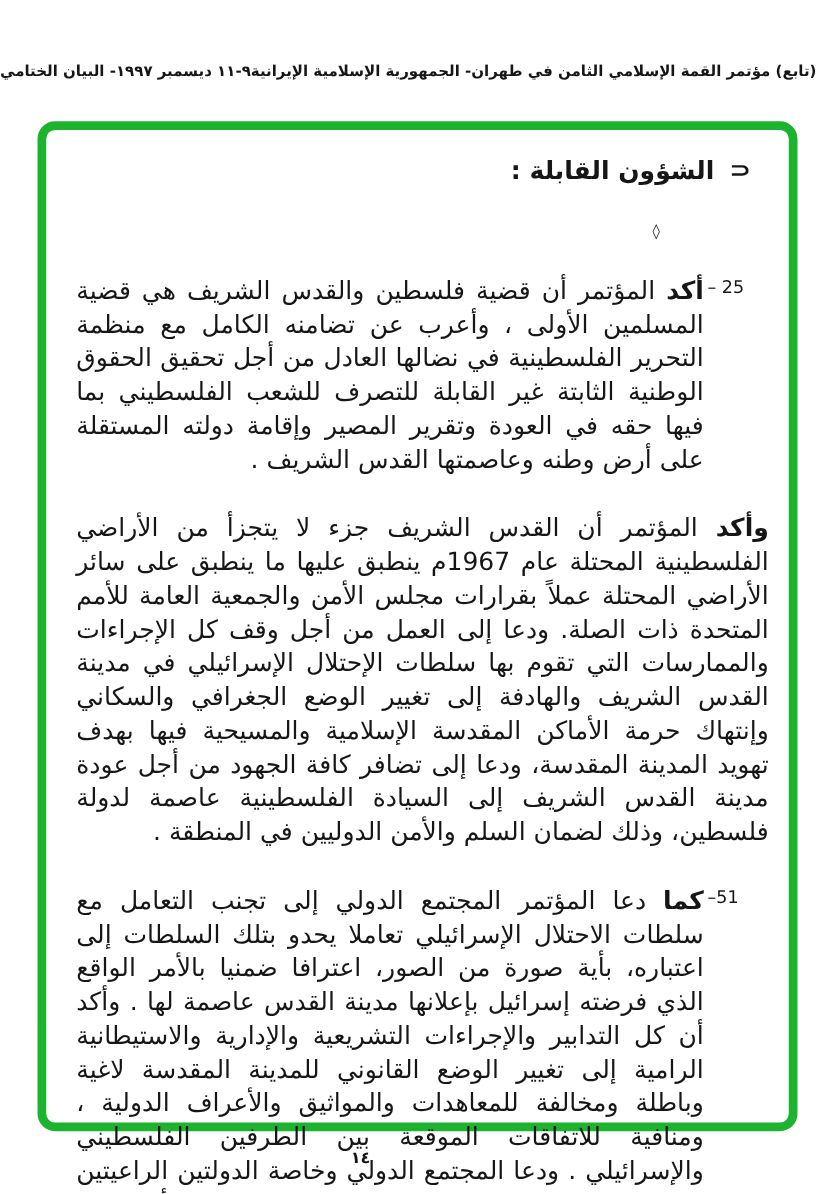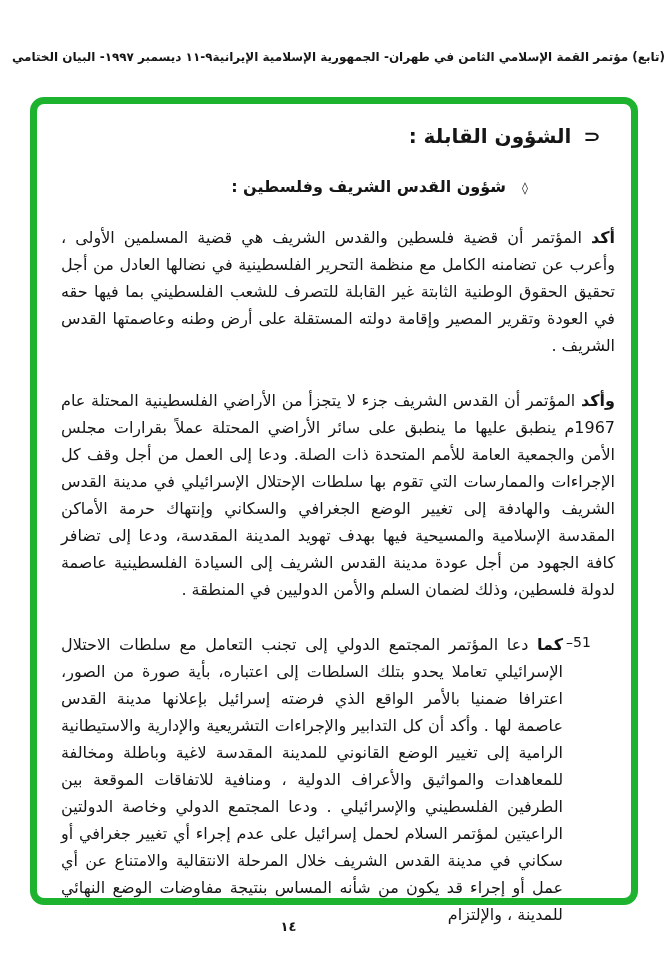--- a/index.html
+++ b/index.html
@@ -6,21 +6,21 @@
   html, body { width: 665px; height: 955px; }
   body {
     background: #ffffff;
     color: #161616;
     font-family: "DejaVu Sans", sans-serif;
     position: relative;
     overflow: hidden;
   }
 
   
-  .doc-header { position: absolute; top: 50px; left: 0; width: 665px; text-align: right; direction: rtl; }
+  .doc-header { position: absolute; top: 50px; left: 0; width: 665px; text-align: left; direction: rtl; }
   .doc-header .line1 { font-size: 12px; font-weight: bold; white-space: nowrap; letter-spacing: 0; }
   .doc-header .line2 { font-size: 9px; font-weight: bold; margin-top: 7px; color: #2a2a2a; }
 
   
   .frame {
     position: absolute;
     left: 30px; top: 97px;
     width: 608px; height: 808px;
     border: 7px solid #1db32e;
     border-radius: 14px;
@@ -57,21 +57,21 @@
     direction: ltr;
     font-size: 14px;
     padding-top: 3px;
     text-align: left;
     padding-left: 3px;
     white-space: nowrap;
   }
   .para .ptxt {
     flex: 1 1 auto;
     text-align: justify;
-    font-size: 16px;
+    font-size: 20px;
     line-height: 27px;
   }
   .lead { font-weight: bold; }
 
   .page-num { position: absolute; top: 919px; left: 0; width: 577px; text-align: center; font-size: 13px; font-weight: bold; }
 </style>
 </head>
 <body>
 
 <div class="doc-header">
@@ -80,26 +80,26 @@
 
 <div class="frame">
 
   <div class="section-title-row">
     <span class="arrow-glyph">⊂</span>
     <span>الشؤون القابلة :</span>
   </div>
 
   <div class="subsection-row">
     <span class="diamond-glyph">◊</span>
-    <span>شؤون القدس الشريف وفلسطين :</span>
   </div>
 
   <div class="paragraphs">
 
     <div class="para">
+      <div class="marker">– 25</div>
       <div class="ptxt"><span class="lead">أكد</span> <span>المؤتمر أن قضية فلسطين والقدس الشريف هي قضية المسلمين الأولى ، وأعرب عن تضامنه الكامل مع منظمة التحرير الفلسطينية في نضالها العادل من أجل تحقيق الحقوق الوطنية الثابتة غير القابلة للتصرف للشعب الفلسطيني بما فيها حقه في العودة وتقرير المصير وإقامة دولته المستقلة على أرض وطنه وعاصمتها القدس الشريف .</span></div>
     </div>
 
     <div class="para">
       <div class="ptxt"><span class="lead">وأكد</span> <span>المؤتمر أن القدس الشريف جزء لا يتجزأ من الأراضي الفلسطينية المحتلة عام 1967م ينطبق عليها ما ينطبق على سائر الأراضي المحتلة عملاً بقرارات مجلس الأمن والجمعية العامة للأمم المتحدة ذات الصلة. ودعا إلى العمل من أجل وقف كل الإجراءات والممارسات التي تقوم بها سلطات الإحتلال الإسرائيلي في مدينة القدس الشريف والهادفة إلى تغيير الوضع الجغرافي والسكاني وإنتهاك حرمة الأماكن المقدسة الإسلامية والمسيحية فيها بهدف تهويد المدينة المقدسة، ودعا إلى تضافر كافة الجهود من أجل عودة مدينة القدس الشريف إلى السيادة الفلسطينية عاصمة لدولة فلسطين، وذلك لضمان السلم والأمن الدوليين في المنطقة .</span></div>
     </div>
 
     <div class="para">
       <div class="marker">–51</div>
       <div class="ptxt"><span class="lead">كما</span> <span>دعا المؤتمر المجتمع الدولي إلى تجنب التعامل مع سلطات الاحتلال الإسرائيلي تعاملا يحدو بتلك السلطات إلى اعتباره، بأية صورة من الصور، اعترافا ضمنيا بالأمر الواقع الذي فرضته إسرائيل بإعلانها مدينة القدس عاصمة لها . وأكد أن كل التدابير والإجراءات التشريعية والإدارية والاستيطانية الرامية إلى تغيير الوضع القانوني للمدينة المقدسة لاغية وباطلة ومخالفة للمعاهدات والمواثيق والأعراف الدولية ، ومنافية للاتفاقات الموقعة بين الطرفين الفلسطيني والإسرائيلي . ودعا المجتمع الدولي وخاصة الدولتين الراعيتين لمؤتمر السلام لحمل إسرائيل على عدم إجراء أي تغيير جغرافي أو سكاني في مدينة القدس الشريف خلال المرحلة الانتقالية والامتناع عن أي عمل أو إجراء قد يكون من شأنه المساس بنتيجة مفاوضات الوضع النهائي للمدينة ، والإلتزام</span></div>

